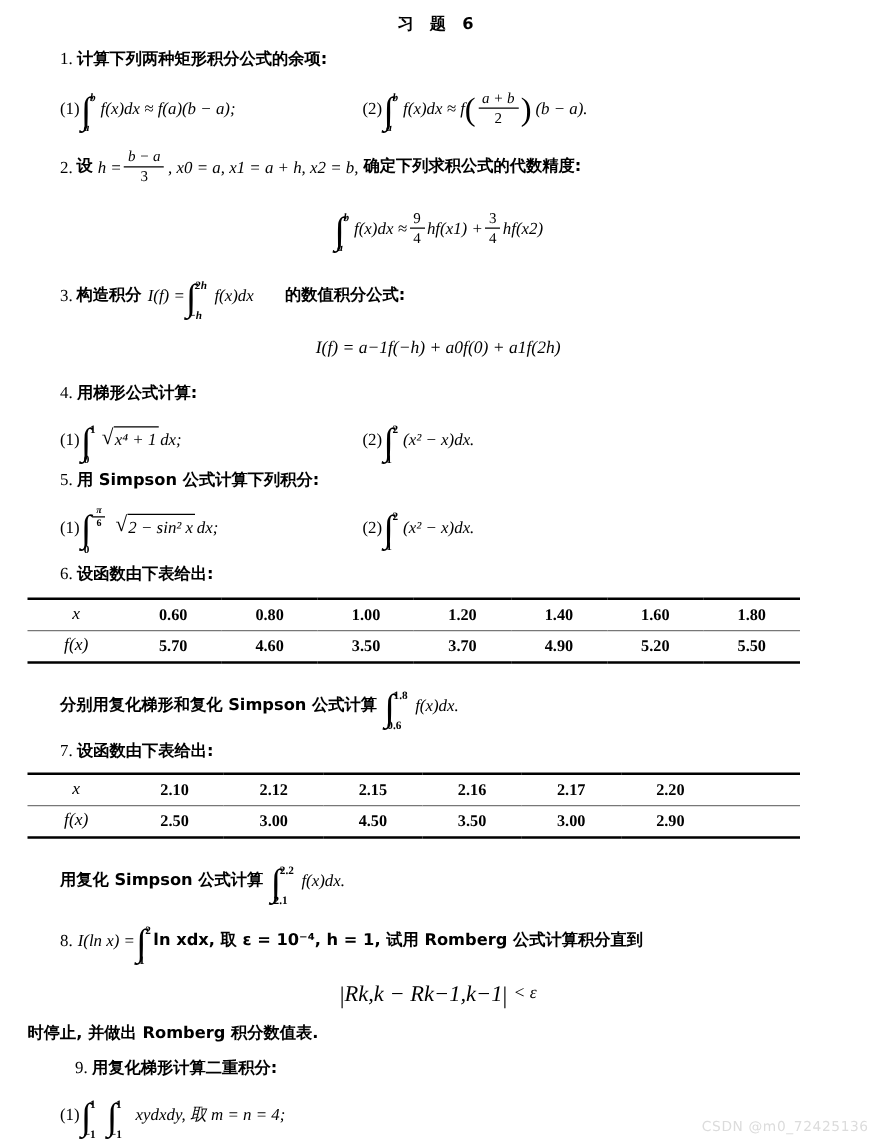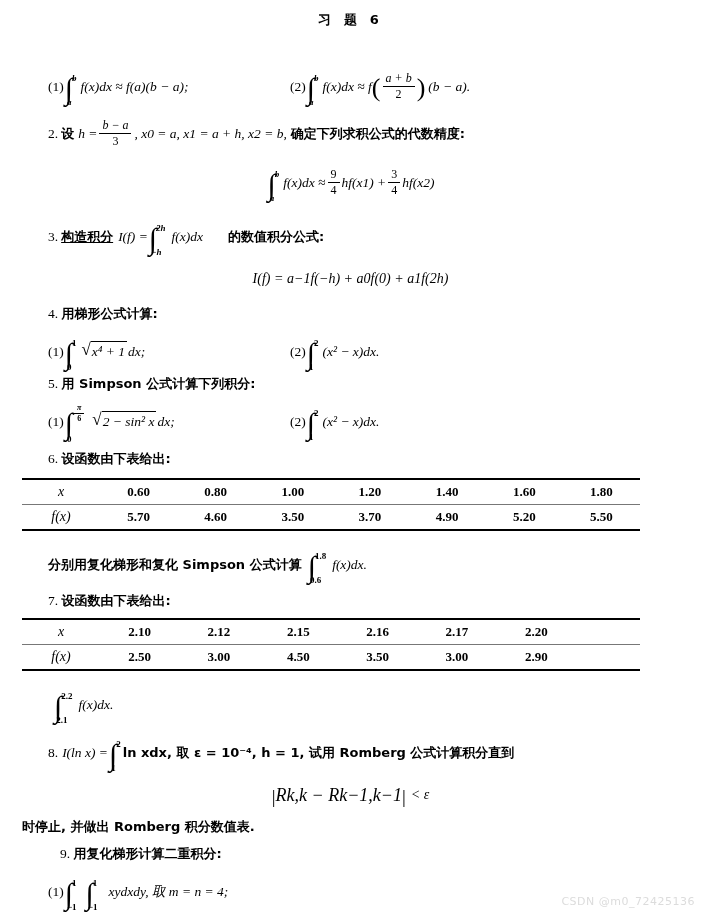--- a/index.html
+++ b/index.html
@@ -169,20 +169,24 @@
     letter-spacing: 0.5px;
   }
 </style>
 </head>
 <body>
 
 <div class="page">
 
   <div class="doc-title cn">习 题 6</div>
 
+  <div class="prob" style="left:48px; top:38px;">
+    <span class="num">1.</span>
+    <span class="cn">计算下列两种矩形积分公式的余项:</span>
+  </div>
 
   <div class="prob" style="left:48px; top:72px;">
     <span class="mrow">
       <span class="num">(1)</span>
       <span class="intg">
         <span class="intsym">∫</span>
         <span class="intlim">
           <span class="up it">b</span>
           <span class="lo it">a</span>
         </span>
@@ -249,21 +253,21 @@
         <span class="bar"></span>
         <span class="bot num">4</span>
       </span>
       <span class="it">hf(x2)</span>
     </span>
   </div>
 
   <div class="prob" style="left:48px; top:222px;">
     <span class="mrow">
       <span class="num">3.</span>
-      <span class="cn" style="margin-left:3px;text-decoration:underline;">构造积分</span>
+      <span class="cn" style="margin-left:3px;">构造积分</span>
       <span class="it" style="margin-left:5px;">I(f) =</span>
       <span class="intg">
         <span class="intsym">∫</span>
         <span class="intlim">
           <span class="up it">2h</span>
           <span class="lo it">−h</span>
         </span>
       </span>
       <span class="it" style="margin-left:5px;">f(x)dx</span>
       <span class="cn" style="margin-left:5px;padding-left:20px;">的数值积分公式:</span>
@@ -421,20 +425,21 @@
       <td>3.50</td>
       <td>3.00</td>
       <td>2.90</td>
       <td></td>
     </tr>
   </tbody>
     </table>
 
   <div class="prob" style="left:48px; top:690px;">
     <span class="mrow">
+      <span class="cn">用复化 Simpson 公式计算</span>
       <span class="intg" style="margin-left:6px;">
         <span class="intsym">∫</span>
         <span class="intlim">
           <span class="up num">2.2</span>
           <span class="lo num">2.1</span>
         </span>
       </span>
       <span class="it" style="margin-left:6px;">f(x)dx.</span>
     </span>
   </div>

